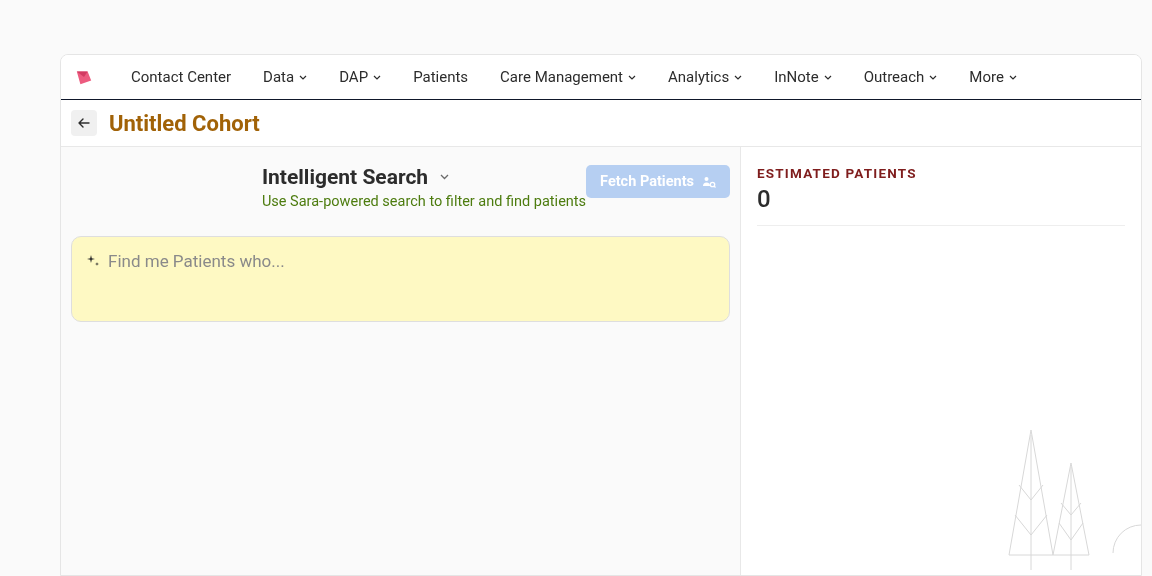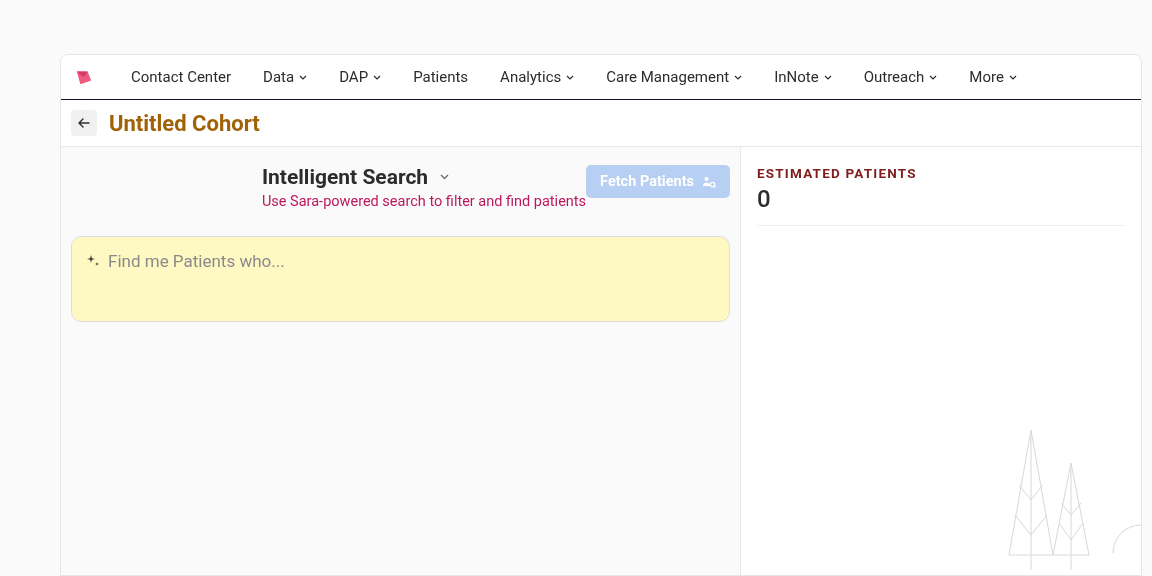--- a/index.html
+++ b/index.html
@@ -98,21 +98,21 @@
       font-size: 21px;
       font-weight: 700;
       color: #2c2c2c;
     }
     .search-title-chevron {
       margin-left: 12px;
       display: inline-flex;
     }
     .search-subtitle {
       font-size: 14.5px;
-      color: #be185d;
+      color: #4d7c0f;
       margin-top: 4px;
     }
     .fetch-btn {
       background: #b6cff2;
       color: #fff;
       font-size: 14.5px;
       font-weight: 700;
       padding: 8px 14px;
       border-radius: 5px;
       display: flex;
@@ -202,29 +202,29 @@
       <span class="chevron">
         <svg width="8" height="5" viewBox="0 0 8 5">
             <path d="M1 1 L4 4 L7 1" stroke="#2c2c2c" stroke-width="1.2" fill="none"></path>
           </svg>
       </span>
     </div>
     <div class="nav-item">
       <span>Patients</span>
     </div>
     <div class="nav-item">
+      <span>Care Management</span>
+      <span class="chevron">
+        <svg width="8" height="5" viewBox="0 0 8 5">
+            <path d="M1 1 L4 4 L7 1" stroke="#2c2c2c" stroke-width="1.2" fill="none"></path>
+          </svg>
+      </span>
+    </div>
+    <div class="nav-item">
       <span>Analytics</span>
-      <span class="chevron">
-        <svg width="8" height="5" viewBox="0 0 8 5">
-            <path d="M1 1 L4 4 L7 1" stroke="#2c2c2c" stroke-width="1.2" fill="none"></path>
-          </svg>
-      </span>
-    </div>
-    <div class="nav-item">
-      <span>Care Management</span>
       <span class="chevron">
         <svg width="8" height="5" viewBox="0 0 8 5">
             <path d="M1 1 L4 4 L7 1" stroke="#2c2c2c" stroke-width="1.2" fill="none"></path>
           </svg>
       </span>
     </div>
     <div class="nav-item">
       <span>InNote</span>
       <span class="chevron">
         <svg width="8" height="5" viewBox="0 0 8 5">

